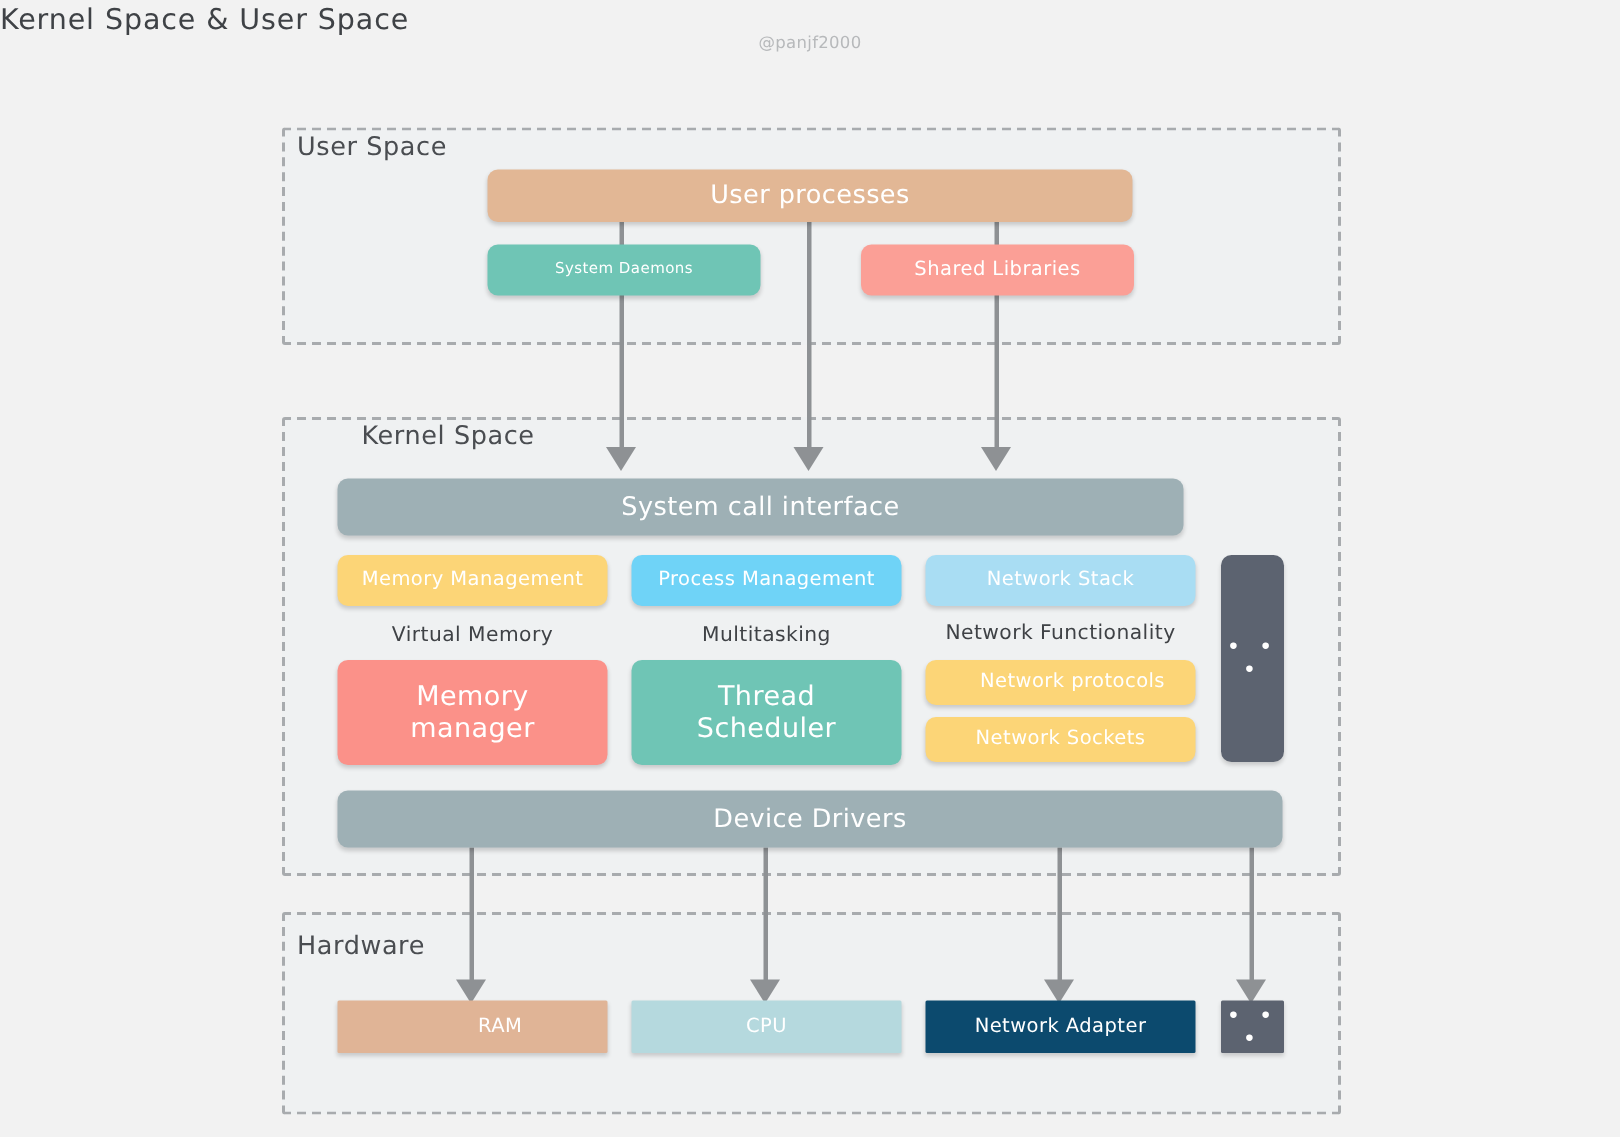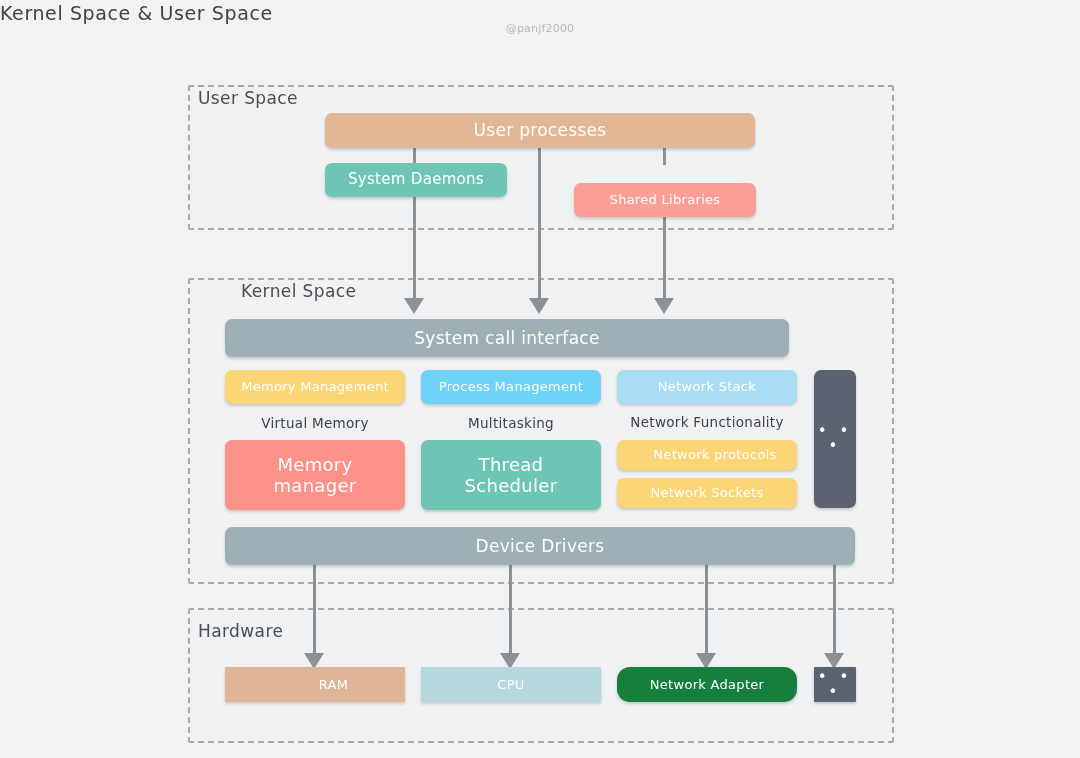--- a/index.html
+++ b/index.html
@@ -143,25 +143,25 @@
   <div class="conn" style="left:833px; top:565px; height:92px;"></div>
   <div class="arrow" style="left:824px; top:653px;"></div>
 
   <div class="region" style="left:188px; top:85px; width:706px; height:145px;"></div>
   <div class="region-label" style="left:194px; top:88px;">User Space</div>
 
   <div class="node" style="left:325px; top:113px; width:430px; height:35px; background:#E2B795; font-size:17px;">
     <span>User processes</span>
   </div>
 
-  <div class="node" style="left:325px; top:163px; width:182px; height:34px; background:#6FC5B5; font-size:15px;">
+  <div class="node" style="left:325px; top:163px; width:182px; height:34px; background:#6FC5B5; font-size:10px;">
     <span>System Daemons</span>
   </div>
 
-  <div class="node" style="left:574px; top:163px; width:182px; height:34px; background:#FB9F96; font-size:13px;margin-top:20px;">
+  <div class="node" style="left:574px; top:163px; width:182px; height:34px; background:#FB9F96; font-size:13px;">
     <span>Shared Libraries</span>
   </div>
 
   <div class="region" style="left:188px; top:278px; width:706px; height:306px;"></div>
   <div class="region-label" style="left:194px; top:281px;margin-left:43px;">Kernel Space</div>
 
   <div class="node" style="left:225px; top:319px; width:564px; height:38px; background:#9EB0B5; font-size:17px;">
     <span>System call interface</span>
   </div>
 
@@ -210,20 +210,20 @@
 
   <div class="region" style="left:188px; top:608px; width:706px; height:135px;"></div>
   <div class="region-label" style="left:194px; top:621px;">Hardware</div>
 
   <div class="node square" style="left:225px; top:667px; width:180px; height:35px; background:#E0B496; font-size:13px;padding-left:37px;">
     <span>RAM</span>
   </div>
   <div class="node square" style="left:421px; top:667px; width:180px; height:35px; background:#B5D9DE; font-size:13px;">
     <span>CPU</span>
   </div>
-  <div class="node square" style="left:617px; top:667px; width:180px; height:35px; background:#15803d; font-size:13px;border-radius:13px;">
+  <div class="node square" style="left:617px; top:667px; width:180px; height:35px; background:#0c4a6e; font-size:13px;">
     <span>Network Adapter</span>
   </div>
   <div class="node square dots" style="left:814px; top:667px; width:42px; height:35px; background:#5C6370;">
     <span>• • •</span>
   </div>
 
 </div>
 
 </body></html>

